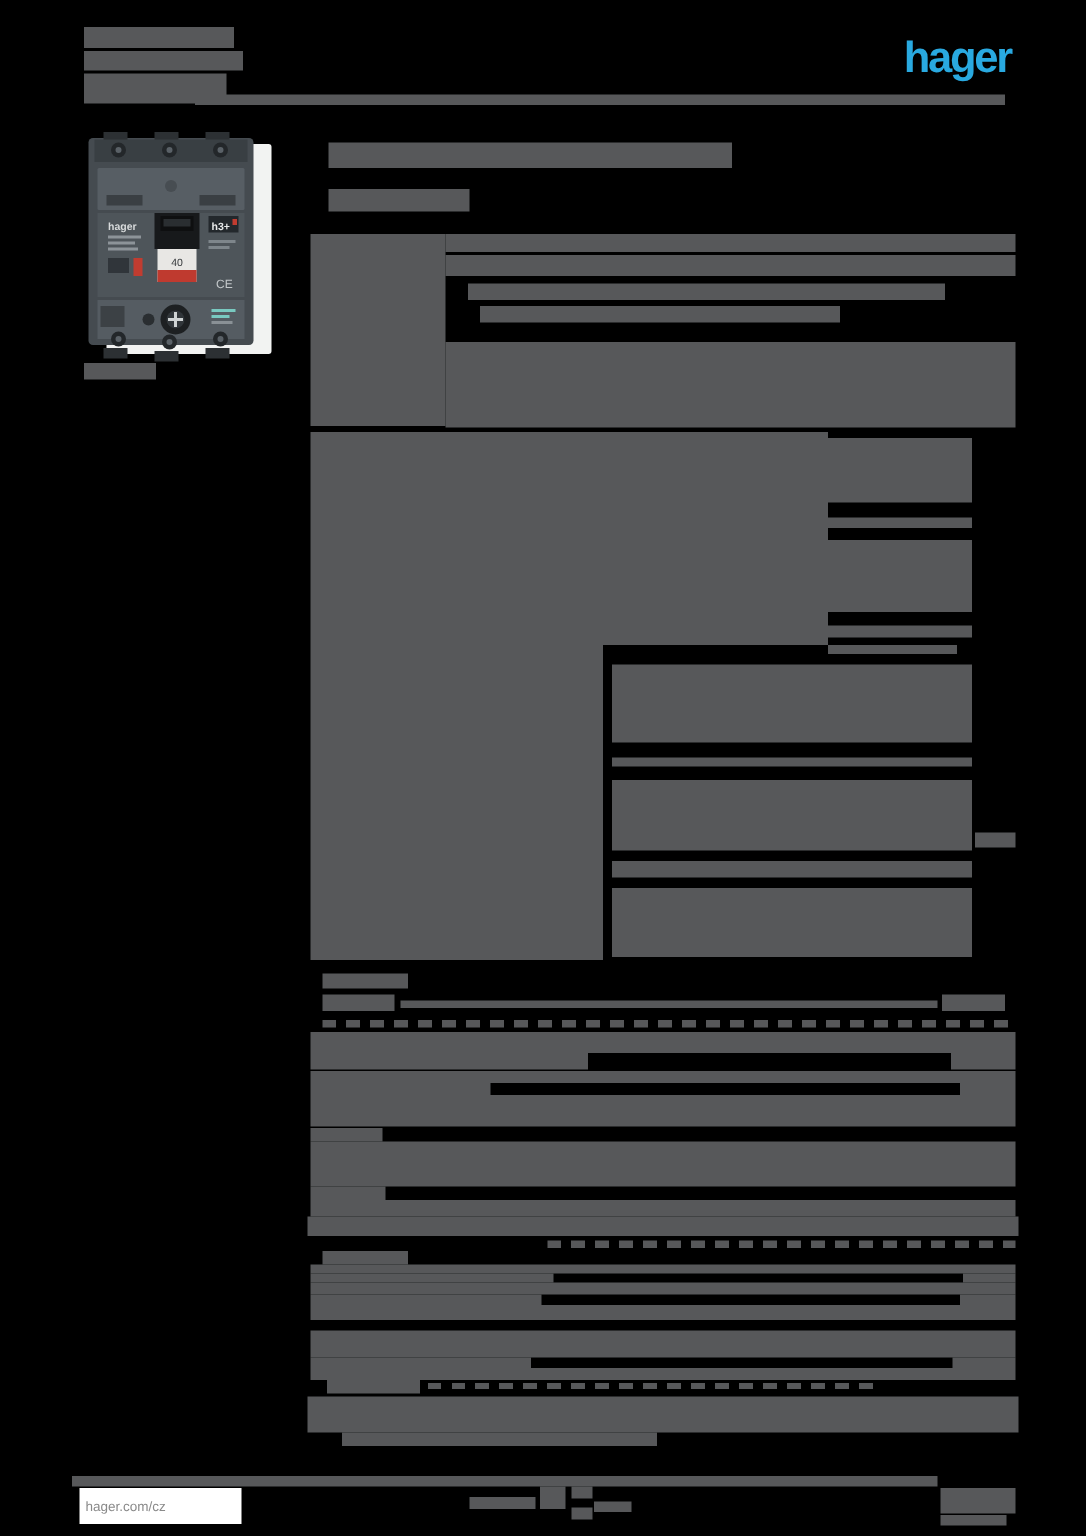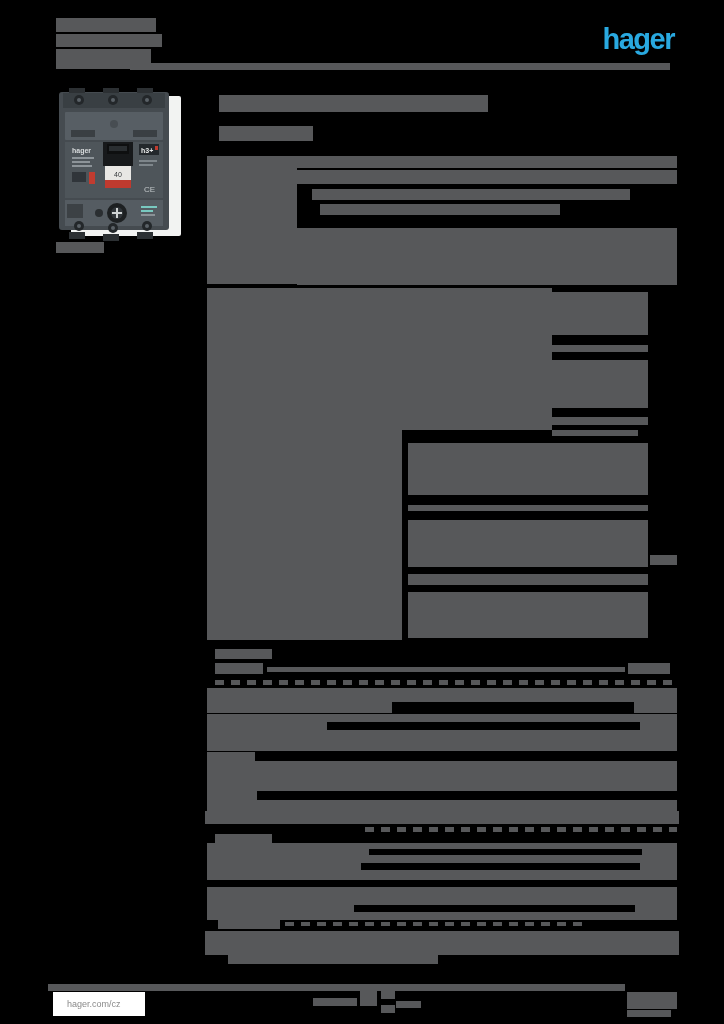--- a/index.html
+++ b/index.html
@@ -24,24 +24,24 @@
   #header-rule{left:130px;top:63px;width:540px;height:7px;}
   #footer-rule{left:48px;top:984px;width:577px;height:7px;}
   #hager-logo{
     position:absolute;left:588px;top:22px;width:86px;height:34px;
     color:var(--accent);
     font-size:29px;font-weight:bold;letter-spacing:-1.5px;
     line-height:34px;text-align:right;
   }
   #product-photo{position:absolute;left:55px;top:88px;width:132px;height:154px;}
   #footer-link-box{
-    position:absolute;left:53px;top:992px;width:92px;height:24px;
+    position:absolute;left:53px;top:992px;width:108px;height:24px;
     background:#ffffff;
     color:#8a8a8a;font-size:9px;line-height:24px;
-    padding-left:14px;box-sizing:border-box;
+    padding-left:4px;box-sizing:border-box;
     white-space:nowrap;overflow:hidden;
   }
 </style>
 </head>
 <body>
 
 <div id="page" style="background: rgb(0, 0, 0);">
 
   <div>
     <div id="hager-logo">hager</div>

